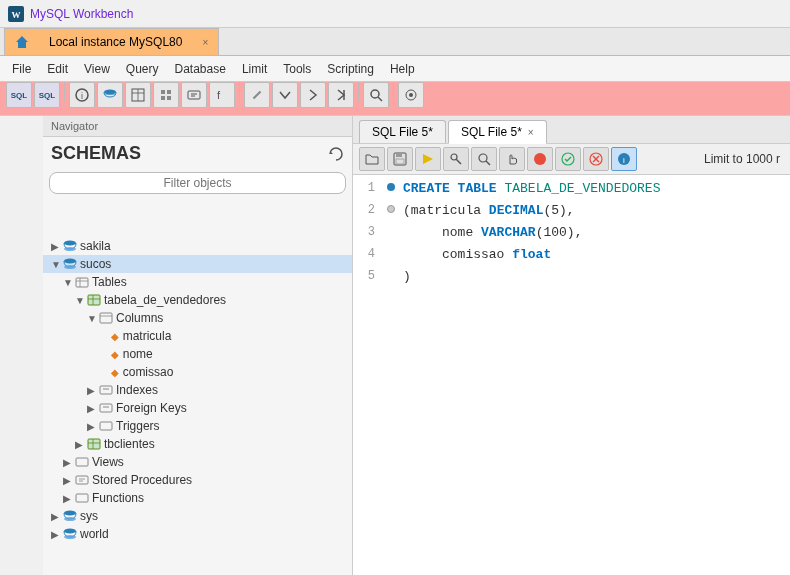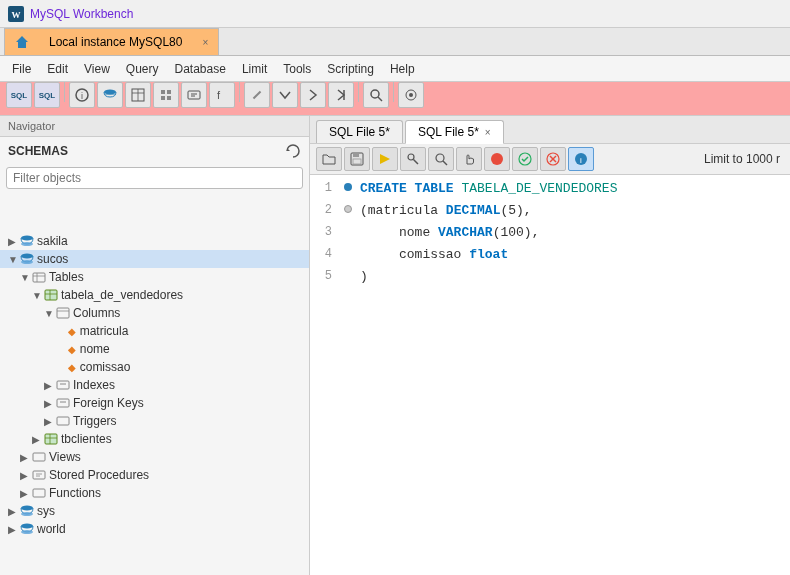--- a/index.html
+++ b/index.html
@@ -18,21 +18,21 @@
     
     #menu-bar { background: #f5f5f5; display: flex; align-items: center; border-bottom: 1px solid #ccc; height: 26px; padding: 0 4px; }
     .menu-item { padding: 2px 8px; font-size: 12px; color: #333; cursor: pointer; height: 100%; display: flex; align-items: center; }
 
     
     #toolbar { background: #fca5a5; display: flex; border-bottom: 1px solid #ccc; height: 34px; padding: 0 6px; gap: 2px; }
     .toolbar-btn { width: 26px; height: 26px; display: flex; align-items: center; justify-content: center; background: #e8e8e8; border: 1px solid #bbb; border-radius: 2px; cursor: pointer; font-size: 10px; color: #333; }
     .toolbar-sep { width: 1px; height: 20px; background: #bbb; margin: 0 2px; }
 
     
-    #main { display: flex; height: calc(575px - 28px - 28px - 26px - 34px); }
+    #main { display: flex; height: calc(575px - 28px - 28px - 26px - 34px); padding-left: 43px; }
 
     
     #navigator { width: 310px; min-width: 310px; background: #f5f5f5; border-right: 1px solid #ccc; display: flex; flex-direction: column; overflow: hidden; }
     #navigator-header { padding: 4px 8px; font-size: 11px; color: #666; background: #e8e8e8; border-bottom: 1px solid #ccc; display: flex; align-items: center; gap: 4px; }
     #navigator-title { font-size: 12px; font-weight: bold; color: #333; padding: 6px 8px 4px 8px; display: flex; align-items: center; justify-content: space-between; }
     #filter-box { padding: 4px 6px; }
     #filter-box input { width: 100%; padding: 3px 6px; border: 1px solid #bbb; border-radius: 3px; font-size: 12px; background: white; }
     #tree { flex: 1; overflow-y: auto; padding: 2px 0; margin-top: 37px; }
     .tree-item { display: flex; align-items: center; padding: 2px 4px; cursor: pointer; font-size: 12px; color: #333; }
     .tree-item.selected { background: #cce0f5; }
@@ -181,28 +181,28 @@
   </div>
 </div>
 
 <div id="main">
 
   <div id="navigator">
     <div id="navigator-header">
       <span>Navigator</span>
     </div>
     <div id="navigator-title">
-      <span style="font-size:12px;font-weight:bold;">SCHEMAS</span>
+      <span style="font-size:18px;font-weight:bold;">SCHEMAS</span>
       <svg width="16" height="16" viewBox="0 0 16 16">
           <path d="M2,8 A6,6 0 1,1 8,14" fill="none" stroke="#555" stroke-width="1.5"></path>
           <polyline points="2,5 2,8 5,8" fill="#555" stroke="none"></polyline>
         </svg>
     </div>
     <div id="filter-box">
-      <input type="text" style="width: 100%; padding: 3px 6px; border: 1px solid rgb(187, 187, 187); border-radius: 3px; font-size: 12px;" placeholder="Filter objects">
+      <input type="text" style="width: 100%; padding: 3px 6px; border: 1px solid rgb(187, 187, 187); border-radius: 8px; font-size: 12px; text-align: center;" placeholder="Filter objects">
     </div>
     <div id="tree">
 
       <div class="tree-item">
         <span class="indent" style="width:4px;display:inline-block;"></span>
         <span class="tree-arrow closed"></span>
         <svg width="14" height="14" viewBox="0 0 14 14" style="margin-right:3px;">
             <ellipse cx="7" cy="4" rx="6" ry="2.5" fill="#2980b9"></ellipse>
             <path d="M1,4 Q1,10 7,10 Q13,10 13,4" fill="none" stroke="#2980b9" stroke-width="1"></path>
             <ellipse cx="7" cy="10" rx="6" ry="2" fill="#5ba3d9" opacity="0.8"></ellipse>

